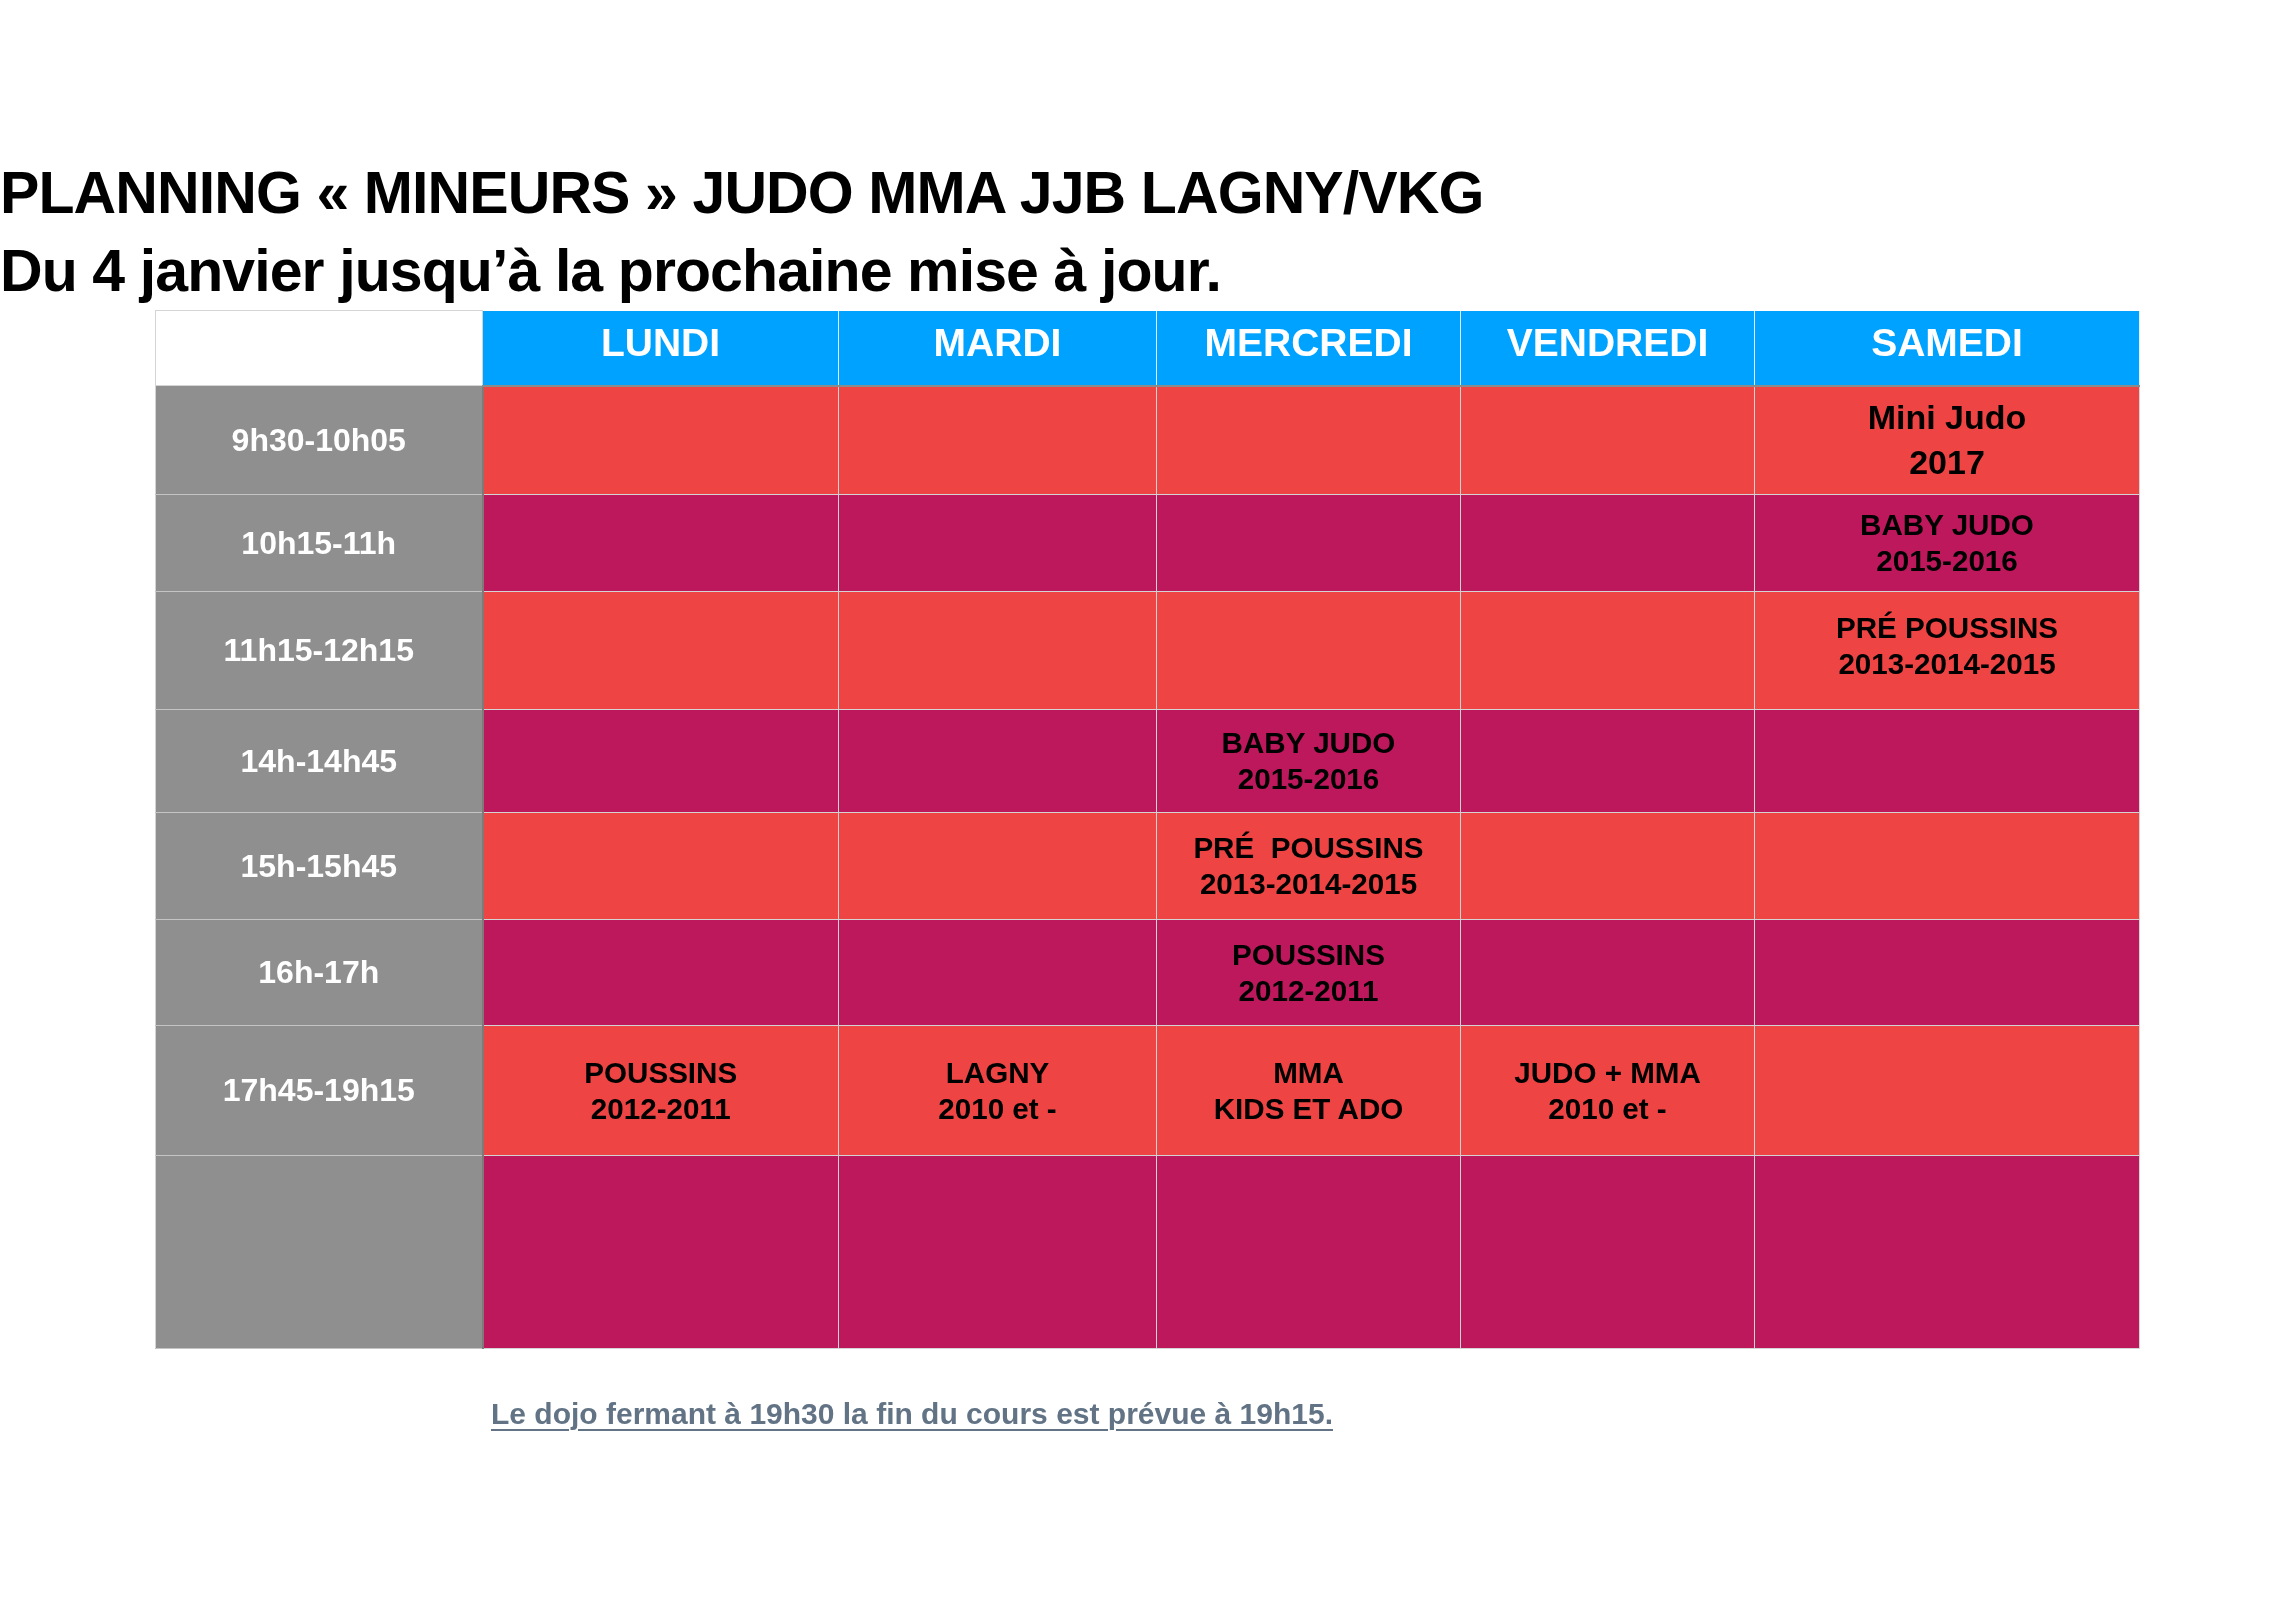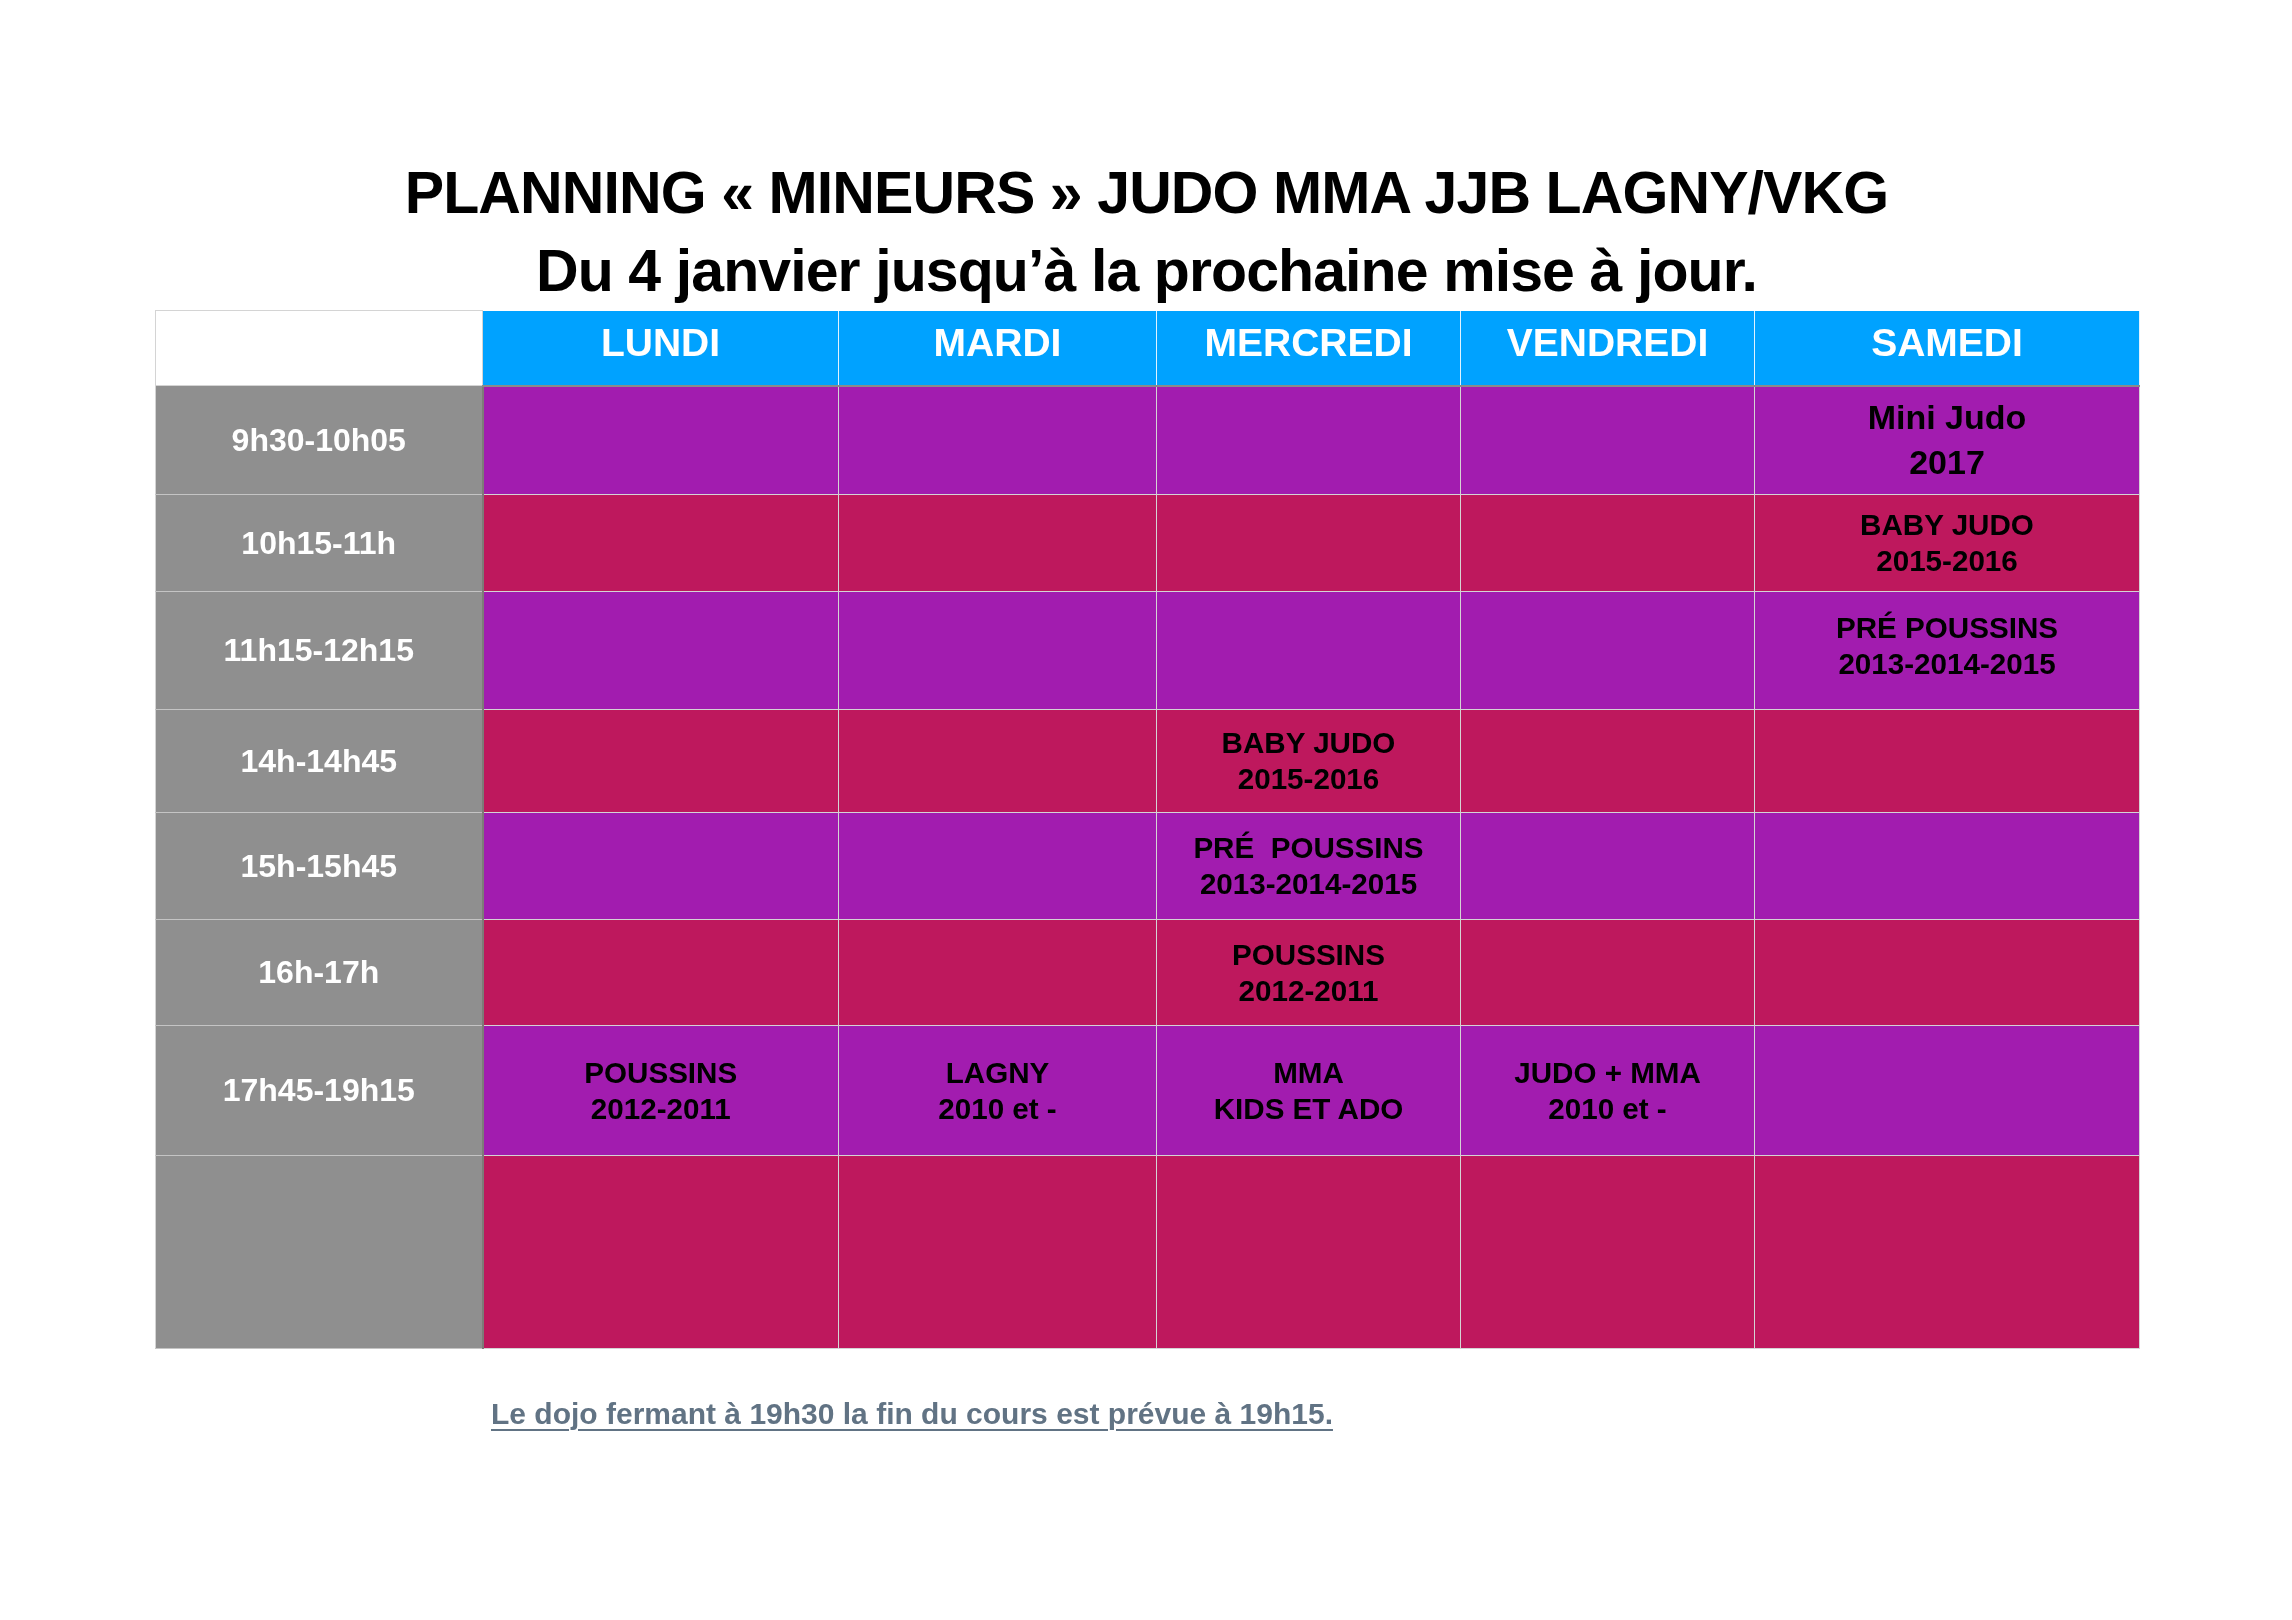--- a/index.html
+++ b/index.html
@@ -12,21 +12,21 @@
       height: 1620px;
       position: relative;
       overflow: hidden;
       font-family: "Liberation Sans", sans-serif;
       color: #000;
     }
     .title {
       position: absolute;
       left: 0;
       width: 2293px;
-      text-align: center;
+      text-align: left;
       font-weight: bold;
       letter-spacing: -0.9px;
       margin: 0;
     }
     .title-main {
       top: 157px;
       font-size: 59px;
       line-height: 72px;
     }
     .title-sub {
@@ -67,21 +67,21 @@
     .schedule th.time {
       background: #8f8f8f;
       color: #ffffff;
       font-size: 32px;
       font-weight: bold;
       border-left: 1.8px solid #d4d4d4;
       border-right: 2.7px solid #7e7a78;
       border-top: 1.8px solid #c4c4c4;
       border-bottom: 1.8px solid #c4c4c4;
     }
-    .schedule tr.odd td.cell { background: #a21caf; }
+    .schedule tr.odd td.cell { background: #ef4444; }
     .schedule tr.even td.cell { background: #be185d; }
     .cell .line1, .cell .line2 {
       display: block;
       font-weight: bold;
       font-size: 29.6px;
       line-height: 36px;
       white-space: pre;
     }
     .cell.large .line1, .cell.large .line2 {
       font-size: 34px;

